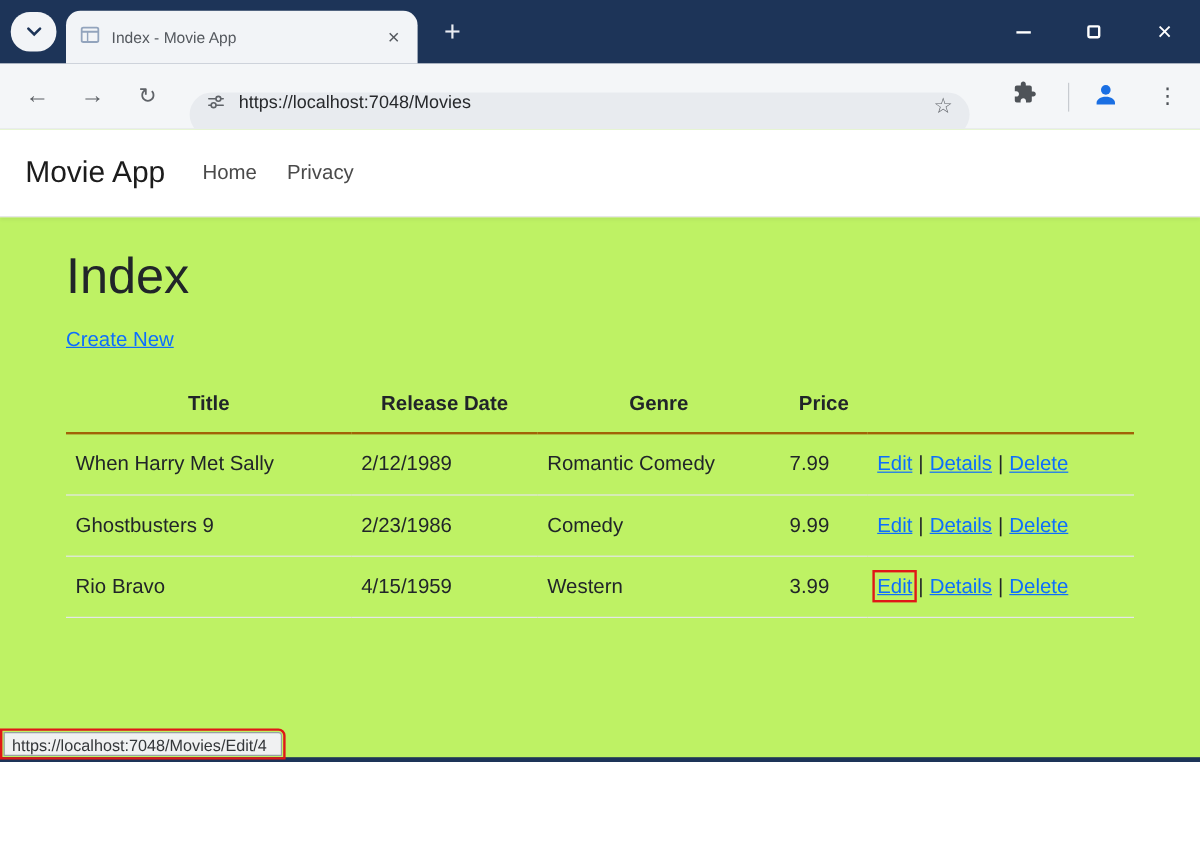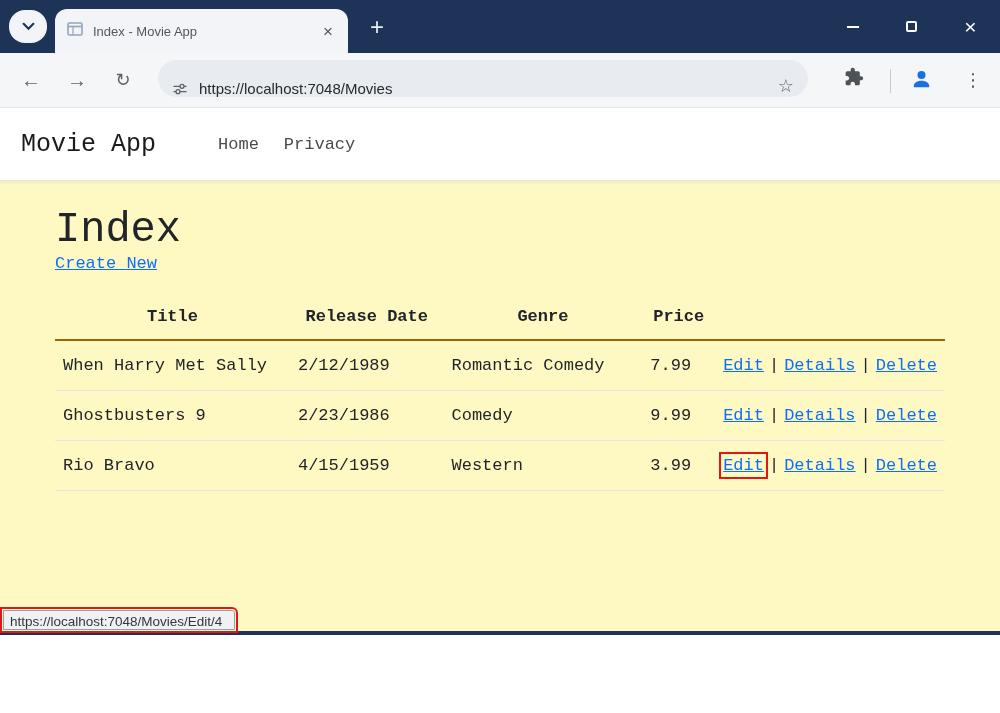--- a/index.html
+++ b/index.html
@@ -26,43 +26,43 @@
   .wc-close { font-size: 21px; font-weight: 300; line-height: 1; }
 
   
   .toolbar { position: relative; height: 55px; background: #f4f6f8; border-bottom: 1px solid #e1e4e8; }
   .nav-btn { position: absolute; top: 10px; width: 34px; height: 34px; display: flex;
     align-items: center; justify-content: center; font-size: 20px; color: #5f6368;
     background: none; border: none; border-radius: 50%; cursor: pointer; }
   .btn-back { left: 14px; }
   .btn-forward { left: 60px; }
   .btn-refresh { left: 106px; font-size: 18px; }
-  .omnibox { position: absolute; left: 158px; top: 7px; width: 650px; height: 37px;
-    background: #e8ebef; border-radius: 19px; display: flex; align-items: flex-end;
+  .omnibox { position: absolute; left: 158px; top: 24px; width: 650px; height: 37px;
+    background: #e8ebef; border-radius: 19px; display: flex; align-items: flex-start;
     padding: 0 12px 0 14px; cursor: text; }
   .site-info { display: flex; align-items: center; margin-right: 11px; }
   .url-text { flex: 1; font-size: 15px; color: #27292c; white-space: nowrap; overflow: hidden; }
   .star-btn { font-size: 18px; color: #5f6368; background: none; border: none; cursor: pointer; padding: 0 2px; }
   .ext-btn { position: absolute; left: 844px; top: 14px; background: none; border: none; cursor: pointer; }
   .tb-divider { position: absolute; left: 890px; top: 16px; width: 1px; height: 24px; background: #c7cbd0; }
   .profile-btn { position: absolute; left: 910px; top: 14px; background: none; border: none; cursor: pointer; }
   .menu-btn { position: absolute; left: 958px; top: 12px; width: 30px; height: 30px; background: none;
     border: none; font-size: 18px; color: #4e5358; cursor: pointer; }
 
   
-  .page { position: relative; height: 601px; background: #fef9c3; font-family: Liberation Mono, monospace; }
+  .page { position: relative; height: 601px; background: #bef264; }
   .site-navbar { height: 73px; display: flex; align-items: center; padding-left: 21px;
     border-bottom: 1px solid #e7e7e7; box-shadow: 0 2px 3px rgba(0,0,0,0.05); background: #fff; }
   .brand { font-size: 25px; color: #1c1c1c; text-decoration: none; margin-right: 31px; cursor: pointer; }
-  .nav-links { display: flex; gap: 25px; margin-left: 31px; }
+  .nav-links { display: flex; gap: 25px; }
   .nav-link { font-size: 17px; color: #4a4a4a; text-decoration: none; cursor: pointer; }
 
   .main { padding: 25px 55px 0; }
   .page-title { font-size: 42px; font-weight: 500; color: #212529; }
-  .create-row { font-size: 17px; }
+  .create-row { margin-top: 19px; font-size: 17px; }
   .app-link { color: #0d6efd; text-decoration: underline; cursor: pointer; }
 
   .movies-table { width: 100%; border-collapse: collapse; margin-top: 21px; }
   .movies-table th { text-align: center; font-size: 17px; font-weight: 700; color: #212529;
     padding: 13px 8px; border-bottom: 2px solid #a16207; }
   .movies-table td { font-size: 17px; color: #212529; padding: 15px 8px; border-bottom: 1px solid #e4e7e9; }
   .sep { color: #212529; margin: 0 5px; }
   .hl { outline: 2px solid #e01717; outline-offset: 2px; }
 
   .site-footer { position: absolute; left: 0; right: 0; bottom: 0; height: 61px; background: #fff;

